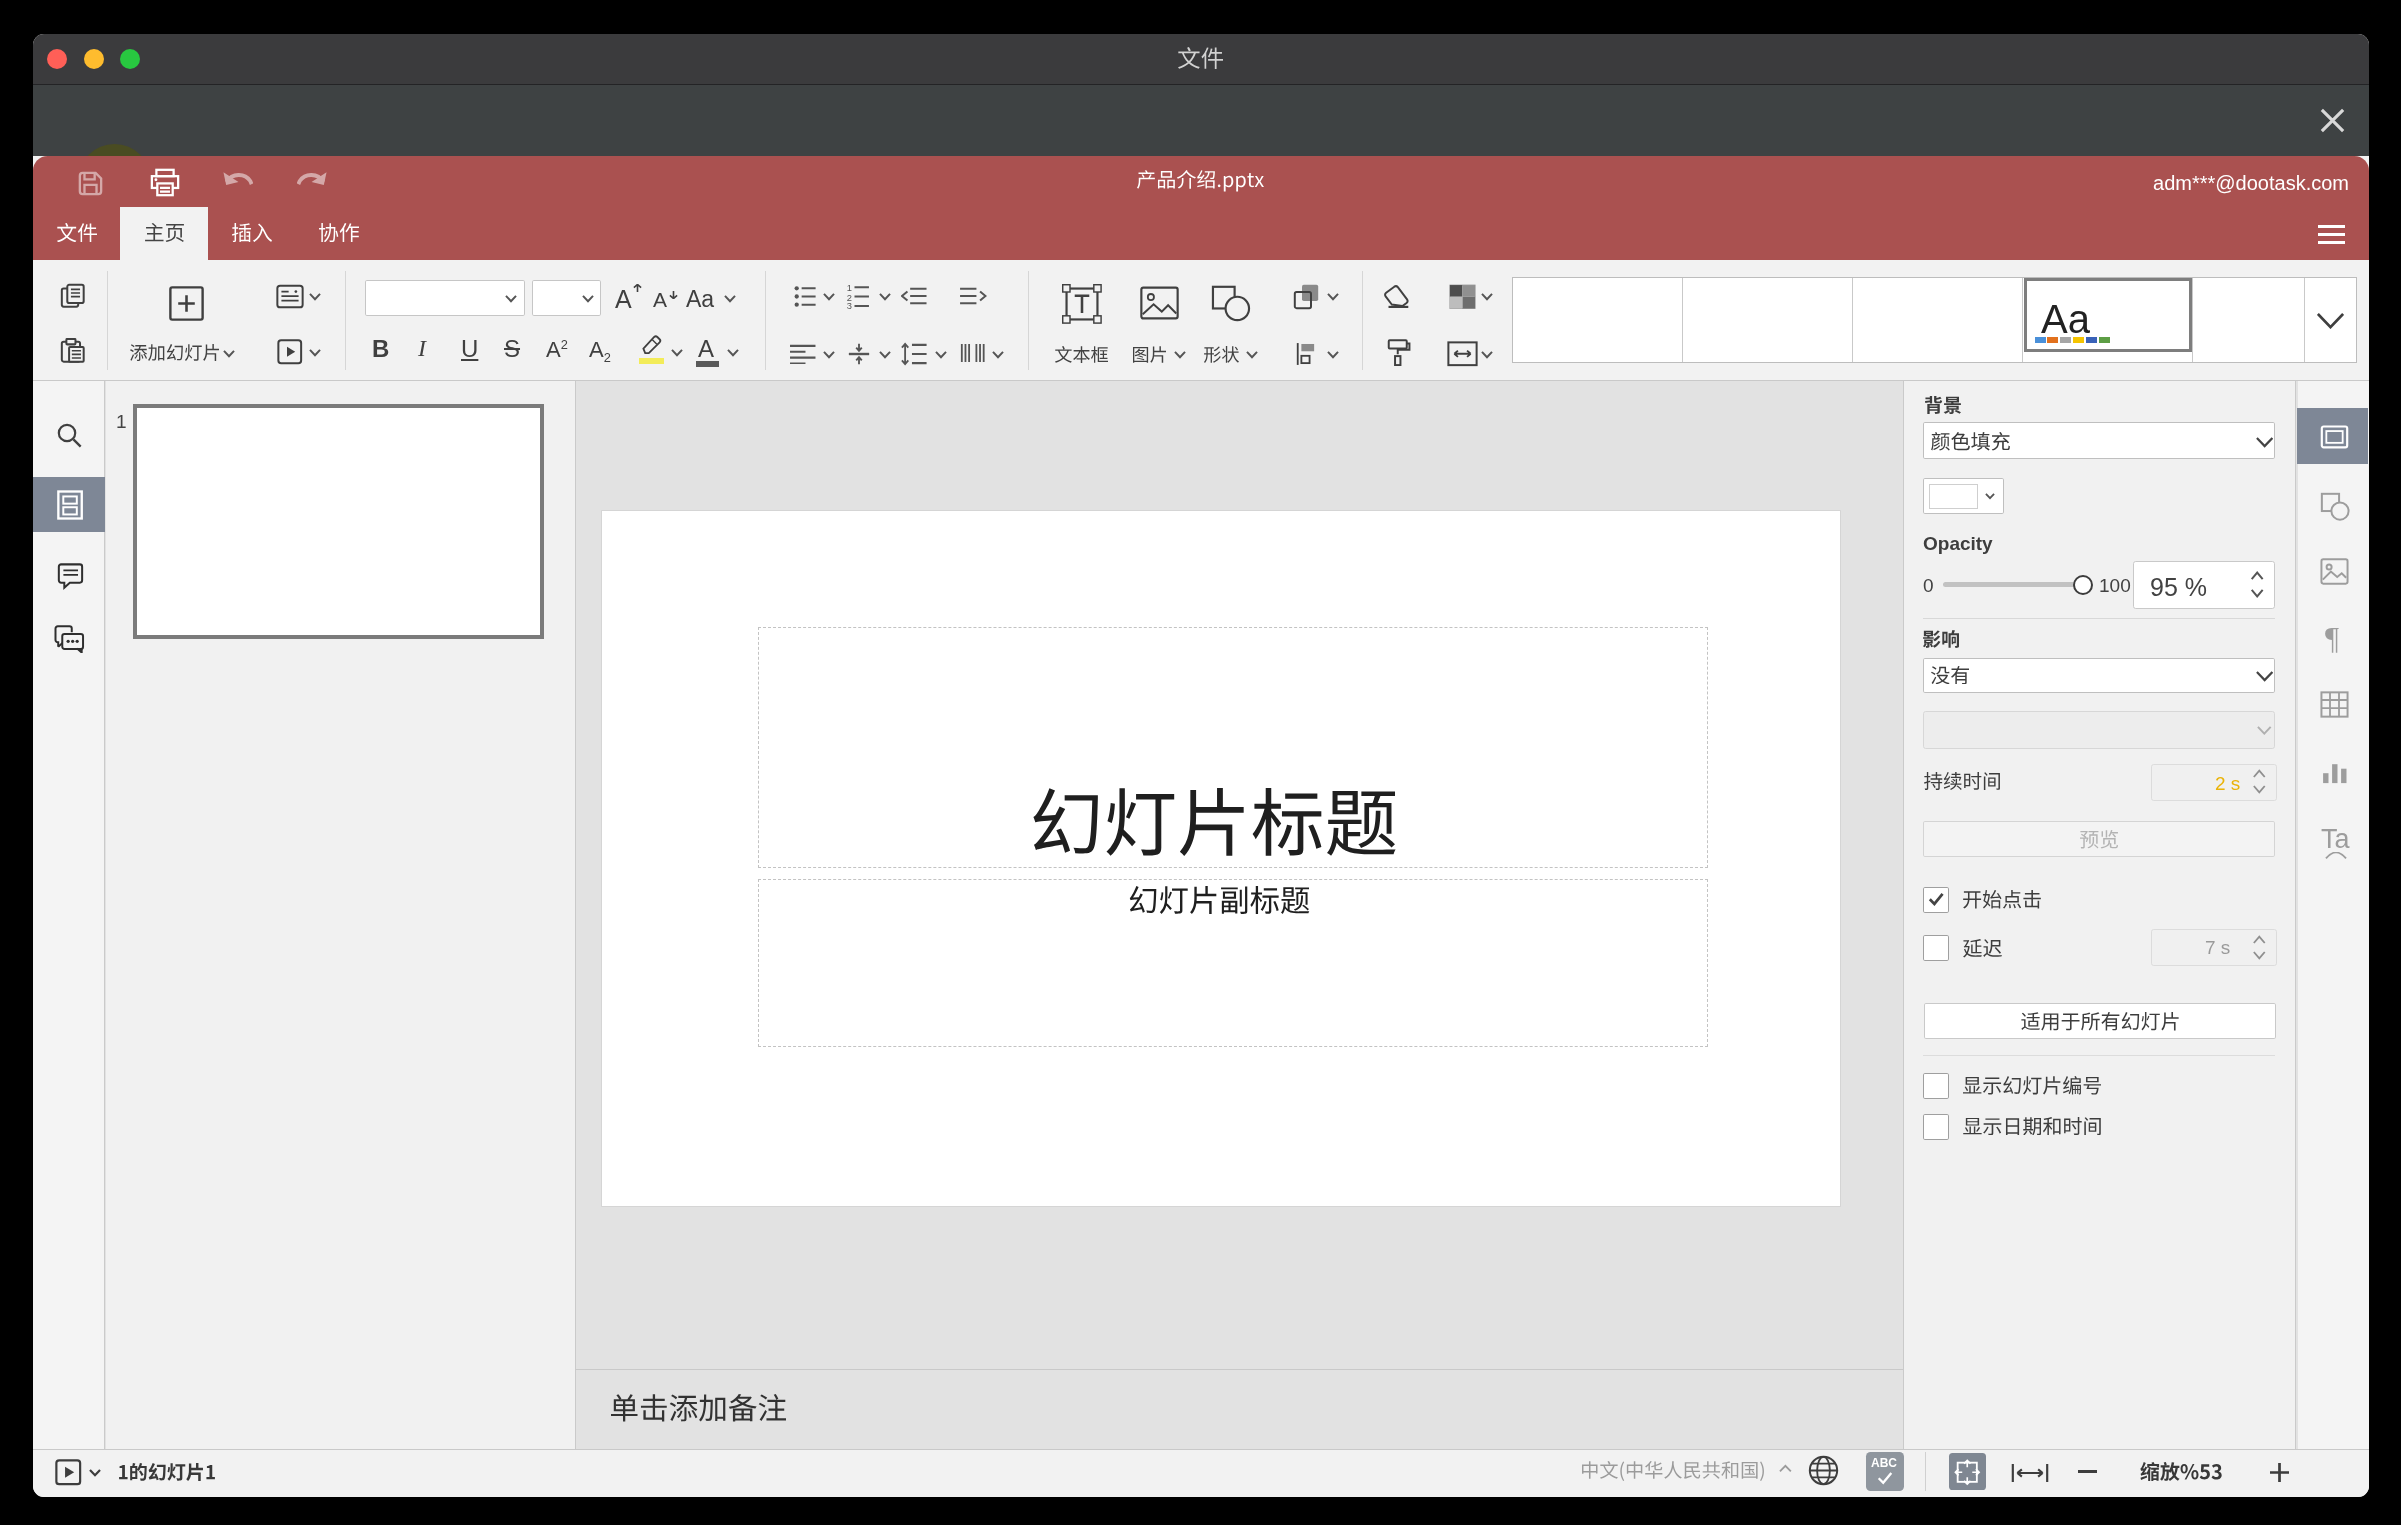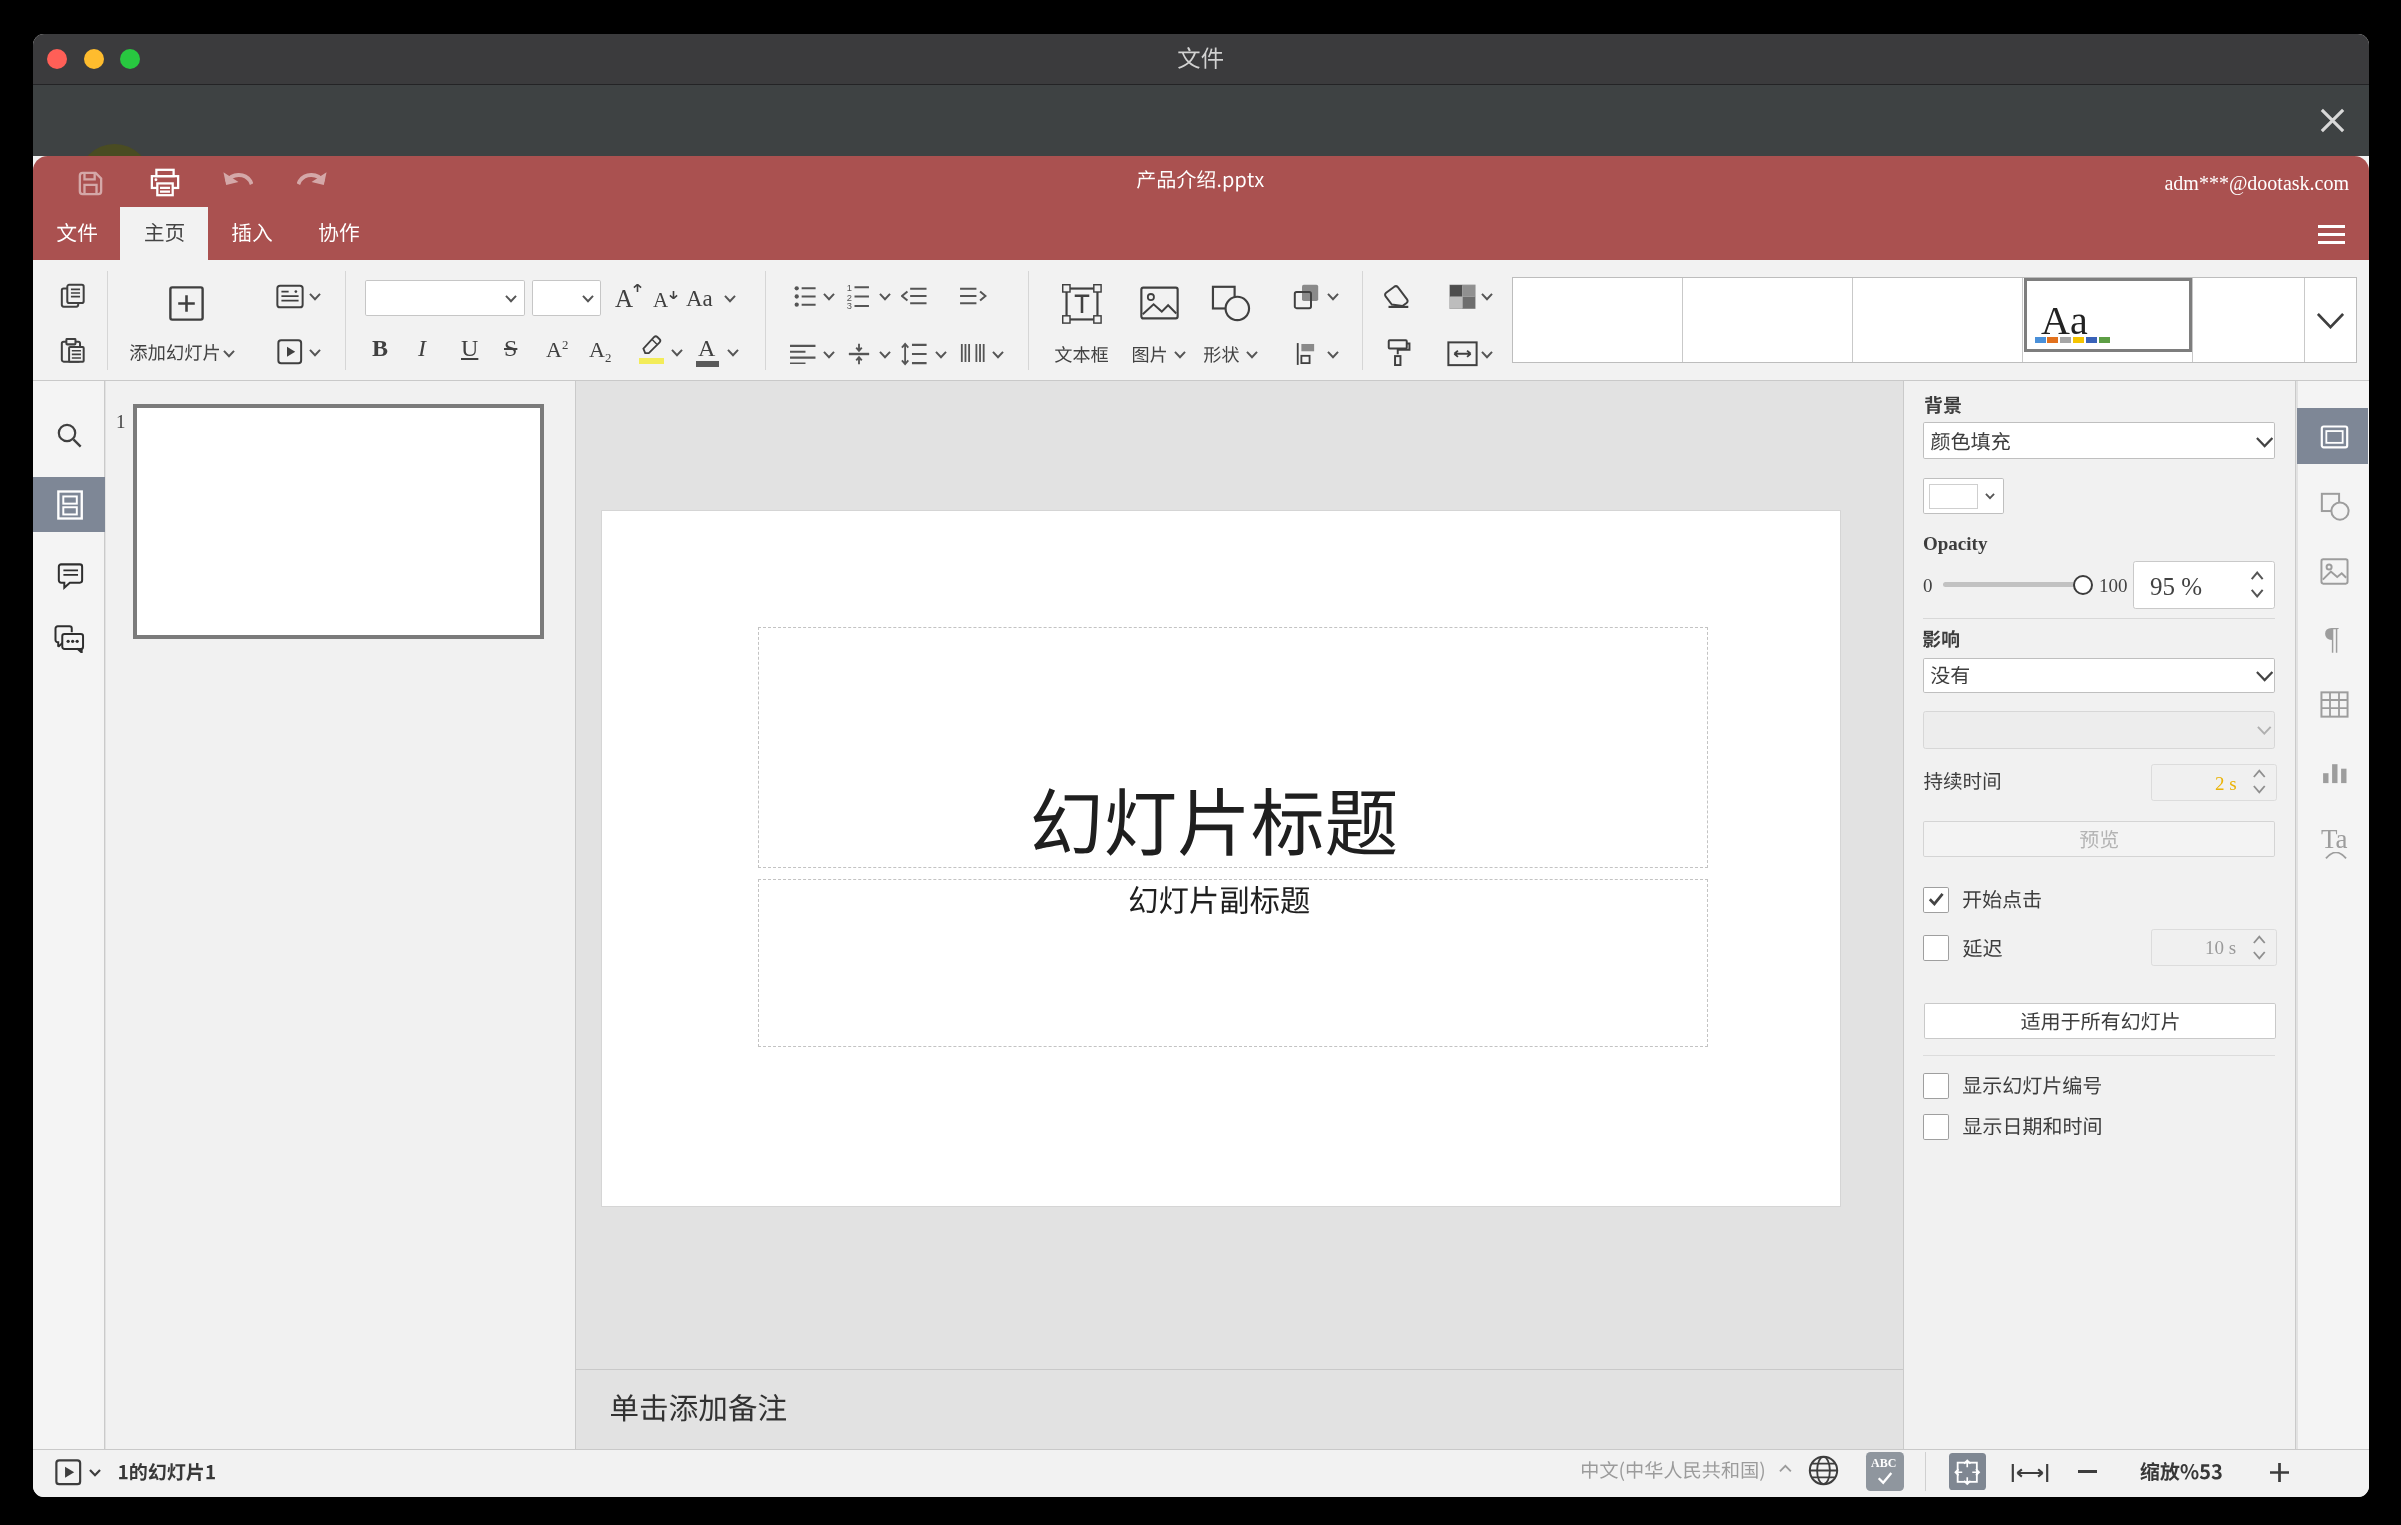--- a/index.html
+++ b/index.html
@@ -1,17 +1,17 @@
 <!DOCTYPE html>
 <html style="font-size:14.6px"><head><meta charset="utf-8"><style>
 html,body{margin:0;padding:0;background:#000;width:2401px;height:1526px;position:relative;
 font-family:"Liberation Sans",sans-serif;-webkit-font-smoothing:antialiased}
 div,span{position:absolute;box-sizing:border-box}
 .t,.ic{position:absolute}
-.lab{font-family:Liberation Serif, serif;white-space:nowrap}
+.lab{font-family:Liberation Sans, sans-serif;white-space:nowrap}
 </style></head><body>
 <div style="left:33px;top:34px;width:2336px;height:1463px;background:#f2f2f2;border-radius:11px;overflow:hidden">
     <div style="left:0px;top:0px;width:2336px;height:50px;background:#3b3b3d"></div>
     <div style="left:0px;top:50px;width:2336px;height:0.9px;background:#232325"></div>
     <div style="left:0px;top:51px;width:2336px;height:71px;background:#3e4243"></div>
     <div style="left:0px;top:226px;width:2336px;height:120px;background:#f2f2f2"></div>
     <div style="left:0px;top:346px;width:2336px;height:0.9px;background:#c9c9c9"></div>
     <div style="left:0px;top:347px;width:2336px;height:1068px;background:#e2e2e2"></div>
     <div style="left:0px;top:347px;width:72px;height:1068px;background:#f4f4f4;border-right:0.9px solid #cacaca"></div>
     <div style="left:73px;top:347px;width:470px;height:1068px;background:#f1f1f1;border-right:0.9px solid #cacaca"></div>
@@ -443,21 +443,21 @@
     <use href="#r59cb" x="1000"></use>
     <use href="#r70b9" x="2000"></use>
     <use href="#r51fb" x="3000"></use>
   </svg>
 <div style="left:1923px;top:935px;width:25.5px;height:25.5px;background:#fff;border:0.9px solid #9f9f9f;border-radius:1.8px"></div>
 <svg class="t " style="left:1963px;top:939px" width="39" height="18.5" viewBox="32 -835 1933 922" fill="#3d3d3d">
     <use href="#r5ef6" x="0"></use>
     <use href="#r8fdf" x="1000"></use>
   </svg>
 <div style="left:2151px;top:929px;width:126px;height:37px;background:#f0f0f0;border:0.9px solid #dcdcdc;border-radius:2.7px"></div>
-<span class="lab" style="left:2205px;top:937px;font-size:19px;color:#9a9a9a">10 s</span>
+<span class="lab" style="left:2205px;top:937px;font-size:19px;color:#9a9a9a">7 s</span>
 <svg class="ic " style="left:2252px;top:933px" width="14.6" height="29" viewBox="0 0 16 32">
     <path d="M2 11 L8 4 L14 11" fill="none" stroke="#8f8f8f" stroke-width="2"></path>
     <path d="M2 21 L8 28 L14 21" fill="none" stroke="#8f8f8f" stroke-width="2"></path>
   </svg>
 <div style="left:1924px;top:1003px;width:352px;height:36px;background:#fff;border:0.9px solid #c9c9c9;border-radius:1.8px"></div>
 <svg class="t " style="left:2021px;top:1012px" width="158" height="18.5" viewBox="38 -840 7865 925" fill="#3d3d3d">
     <use href="#r9002" x="0"></use>
     <use href="#r7528" x="1000"></use>
     <use href="#r4e8e" x="2000"></use>
     <use href="#r6240" x="3000"></use>

